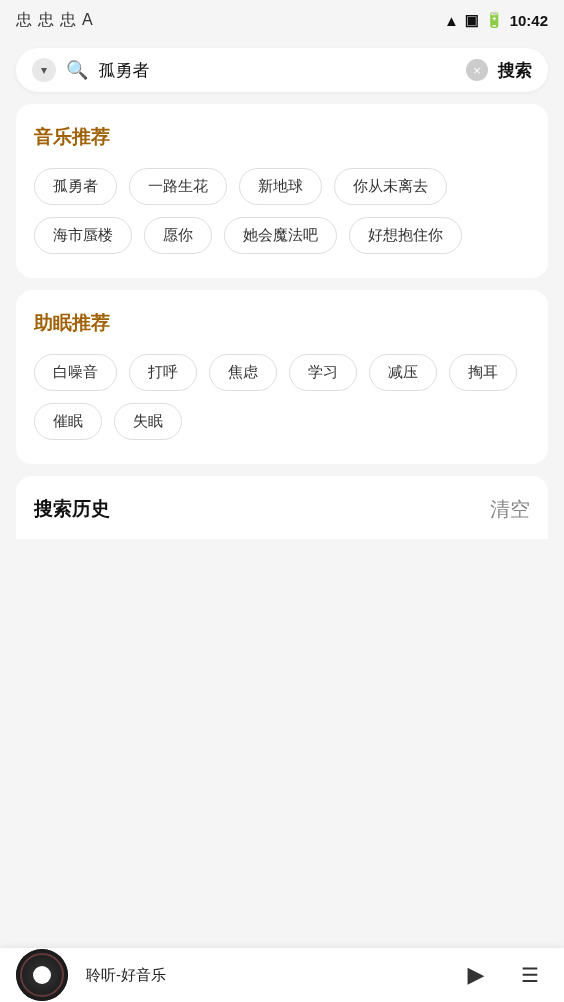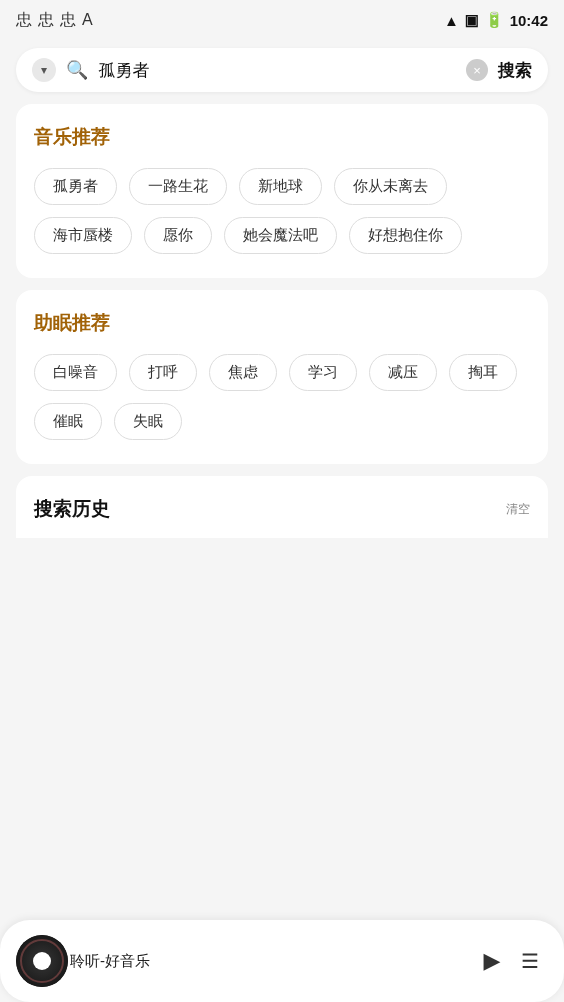--- a/index.html
+++ b/index.html
@@ -131,49 +131,47 @@
       white-space: nowrap;
     }
 
     
     .history-section {
       background: #fff;
       border-radius: 16px 16px 0 0;
       margin: 12px 16px 0;
       padding: 20px 18px 16px;
       display: flex;
-      align-items: center;
       justify-content: space-between;
       font-family: Liberation Mono, monospace;
     }
     .history-title {
       font-size: 19px;
       font-weight: 700;
       color: #111;
     }
     .history-clear-btn {
-      font-size: 12px;
+      font-size: 20px;
       color: #888;
       cursor: pointer;
     }
 
     
     .bottom-player {
       position: absolute;
       bottom: 0;
       left: 0;
       right: 0;
       background: #fff;
-      height: 82px;
+      height: 54px;
       display: flex;
       align-items: center;
       padding: 0 16px;
-      gap: 2px;
+      gap: 18px;
       box-shadow: 0 -1px 8px rgba(0,0,0,0.08);
-      border-radius: 30px;
     }
     .album-art {
       width: 52px;
       height: 52px;
       border-radius: 50%;
       background: #1a1a1a;
       display: flex;
       align-items: center;
       justify-content: center;
       flex-shrink: 0;

